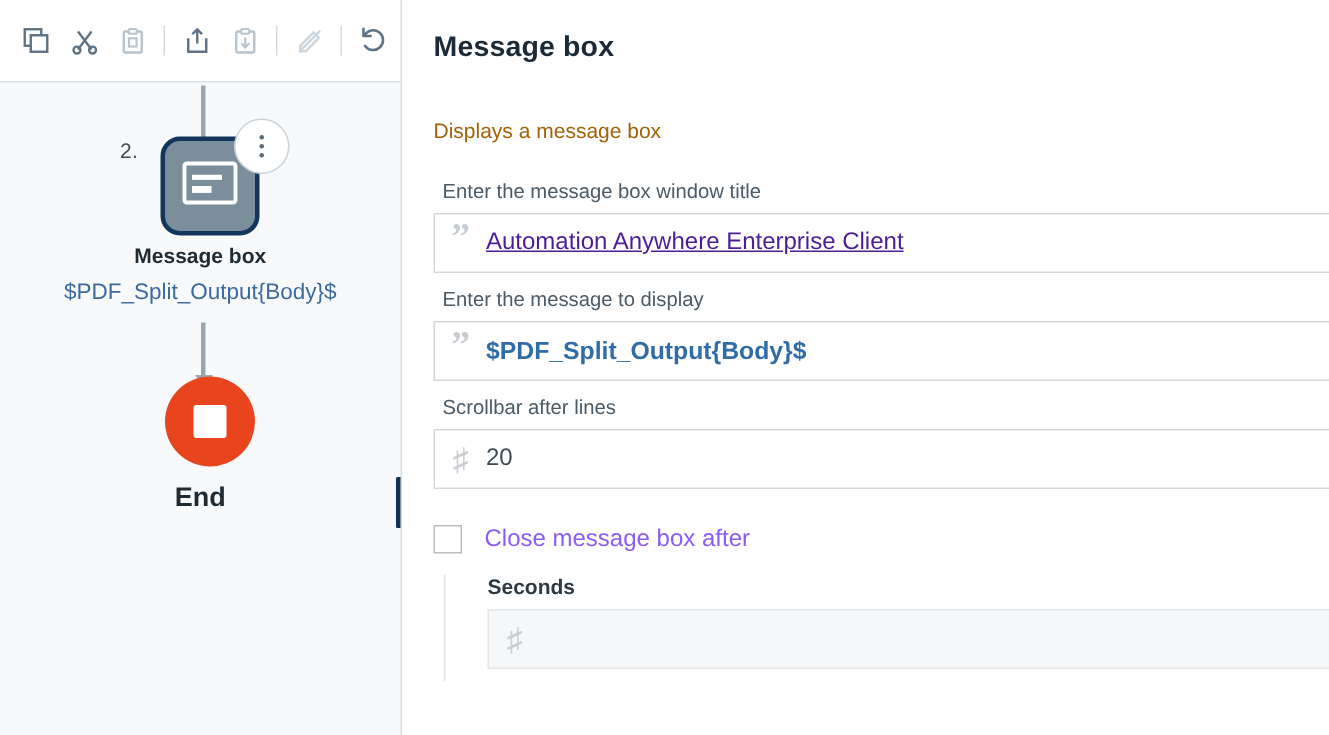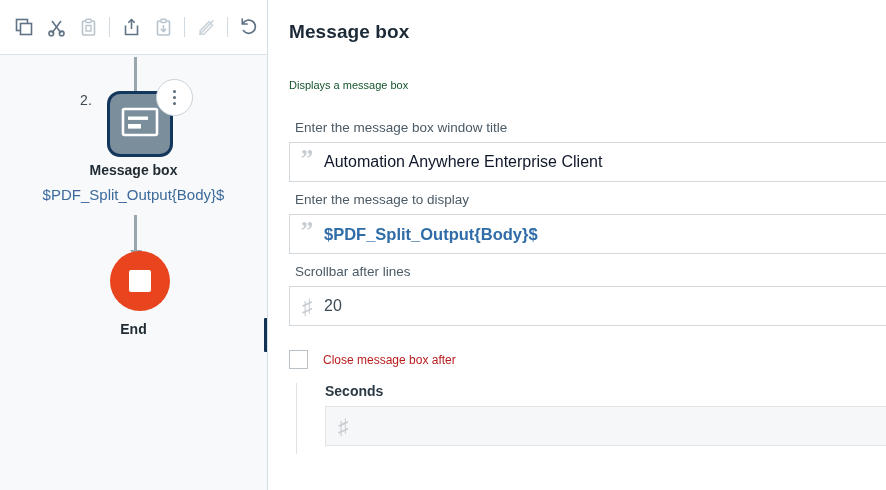--- a/index.html
+++ b/index.html
@@ -193,21 +193,21 @@
     height: 22px;
     background: #ffffff;
     border-radius: 2px;
   }
   .end-label {
     position: absolute;
     left: 0;
     top: 266px;
     width: 267px;
     text-align: center;
-    font-size: 14px;
+    font-size: 18px;
     font-weight: bold;
     color: #1f2a33;
   }
 
   
   .scroll-track {
     position: absolute;
     right: 0;
     top: 55px;
     width: 2px;
@@ -240,22 +240,22 @@
     top: 21px;
     font-size: 19px;
     font-weight: bold;
     color: #1b2a36;
     letter-spacing: .1px;
   }
   .panel-subtitle {
     position: absolute;
     left: 21px;
     top: 79px;
-    font-size: 11px;
-    color: #14532d;
+    font-size: 14px;
+    color: #a16207;
   }
 
   .form {
     position: absolute;
     left: 0;
     top: 120px;
     width: 640px;
   }
   .field { position: relative; margin-bottom: 10px; }
   .field-label {
@@ -295,21 +295,21 @@
   .in-icon.hash {
     font-size: 21px;
     font-weight: bold;
     line-height: 1;
   }
   .in-text {
     font-size: 16px;
     color: #3c4a55;
     white-space: nowrap;
   }
-  .in-text.placeholder { color: #0f172a; }
+  .in-text.placeholder { color: #4c1d95; text-decoration: underline; }
   .in-text.variable { color: #2f6ca8; font-weight: bold; font-size: 16.5px; }
 
   
   .check-row {
     position: relative;
     margin-left: 21px;
     margin-top: 24px;
     display: flex;
     align-items: center;
     cursor: pointer;
@@ -317,22 +317,22 @@
   .checkbox {
     width: 19px;
     height: 19px;
     border: 1px solid #b9c0c6;
     background: #fff;
     box-sizing: border-box;
     flex: 0 0 auto;
   }
   .check-label {
     margin-left: 15px;
-    font-size: 12px;
-    color: #b91c1c;
+    font-size: 16px;
+    color: #8b5cf6;
   }
 
   
   .subsection {
     position: relative;
     margin-left: 28px;
     margin-top: 14px;
     padding-left: 23px;
     border-left: 1px solid #dfe3e6;
     padding-bottom: 8px;

